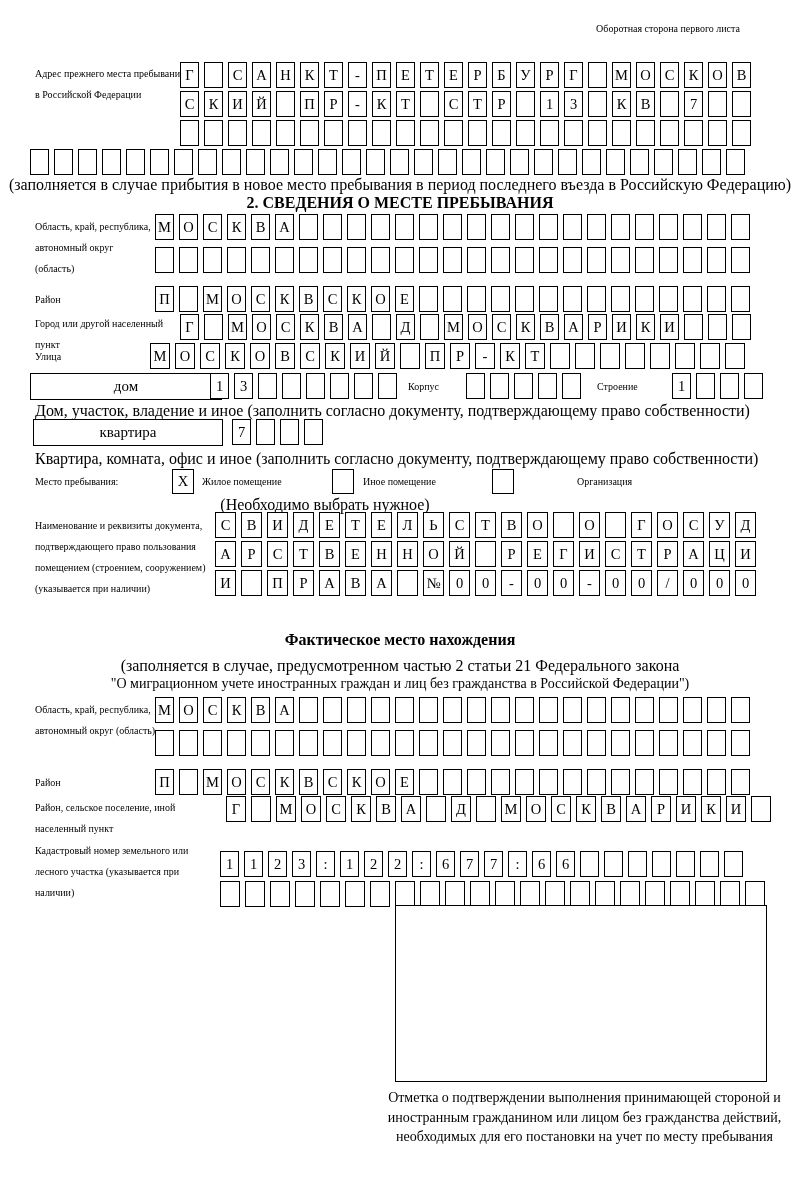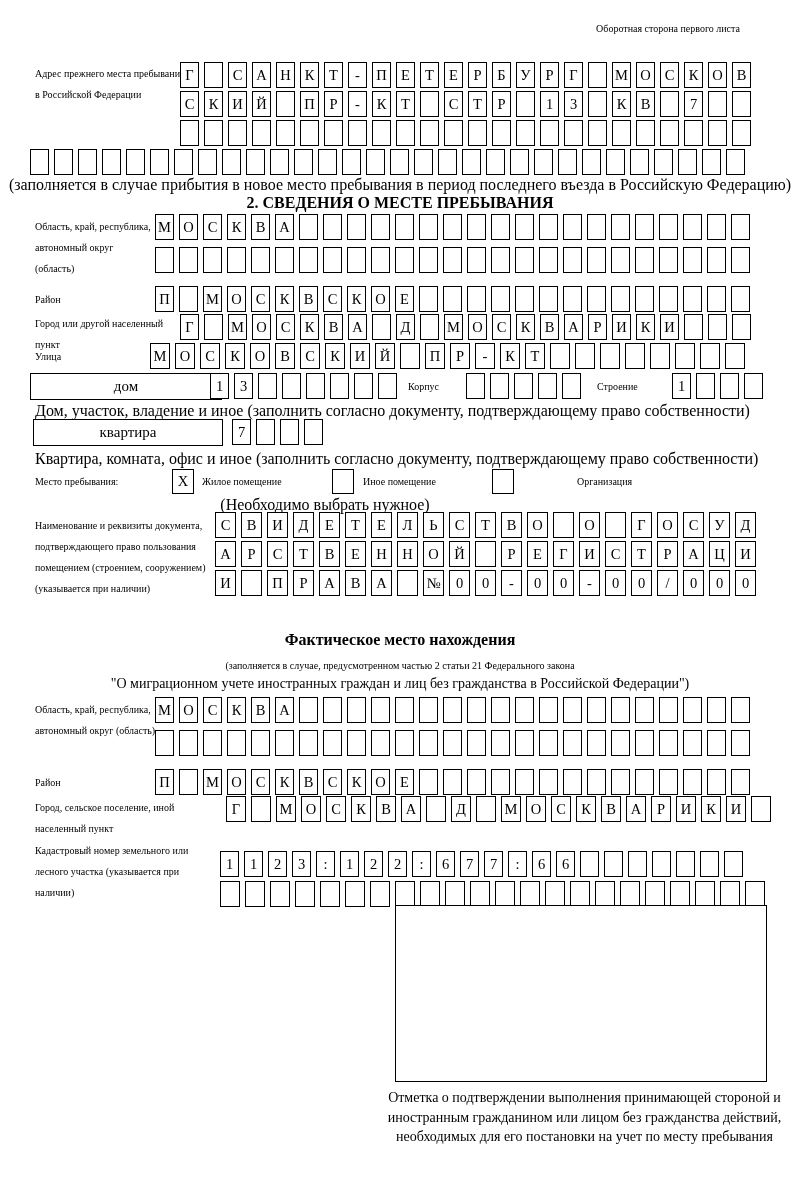--- a/index.html
+++ b/index.html
@@ -401,21 +401,21 @@
       <span class="cell">-</span>
       <span class="cell">0</span>
       <span class="cell">0</span>
       <span class="cell">/</span>
       <span class="cell">0</span>
       <span class="cell">0</span>
       <span class="cell">0</span>
     </div>
 
   <div class="title" style="top:631px;">Фактическое место нахождения</div>
-  <div class="cap center" style="left:0; top:657px; width:100%; font-size:10px;">(заполняется в случае, предусмотренном частью 2 статьи 21 Федерального закона</div>
+  <div class="cap center" style="left:0; top:657px; width:100%; font-size:16px;">(заполняется в случае, предусмотренном частью 2 статьи 21 Федерального закона</div>
   <div class="cap center" style="left:0; top:675px; width:100%; font-size:14px;">"О миграционном учете иностранных граждан и лиц без гражданства в Российской Федерации")</div>
 
   <div class="lbl" style="left:35px; top:699px; width:135px;">Область, край, республика, автономный округ (область)</div>
   <div class="cellrow" style="left:155px; top:697px;">
       <span class="cell">М</span>
       <span class="cell">О</span>
       <span class="cell">С</span>
       <span class="cell">К</span>
       <span class="cell">В</span>
       <span class="cell">А</span>
@@ -489,21 +489,21 @@
       <span class="cell"></span>
       <span class="cell"></span>
       <span class="cell"></span>
       <span class="cell"></span>
       <span class="cell"></span>
       <span class="cell"></span>
       <span class="cell"></span>
       <span class="cell"></span>
     </div>
 
-  <div class="lbl" style="left:35px; top:797px; width:185px;">Город, сельское поселение, иной населенный пункт</div>
+  <div class="lbl" style="left:35px; top:797px; width:185px;">Район, сельское поселение, иной населенный пункт</div>
   <div class="cellrow" style="left:226px; top:796px; --cw:20px;">
       <span class="cell">Г</span>
       <span class="cell"></span>
       <span class="cell">М</span>
       <span class="cell">О</span>
       <span class="cell">С</span>
       <span class="cell">К</span>
       <span class="cell">В</span>
       <span class="cell">А</span>
       <span class="cell"></span>

